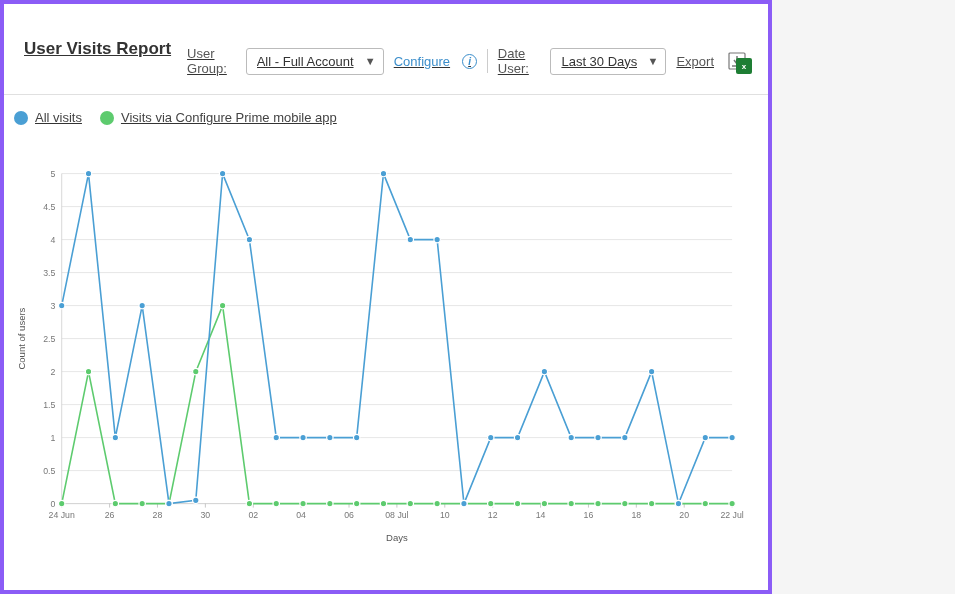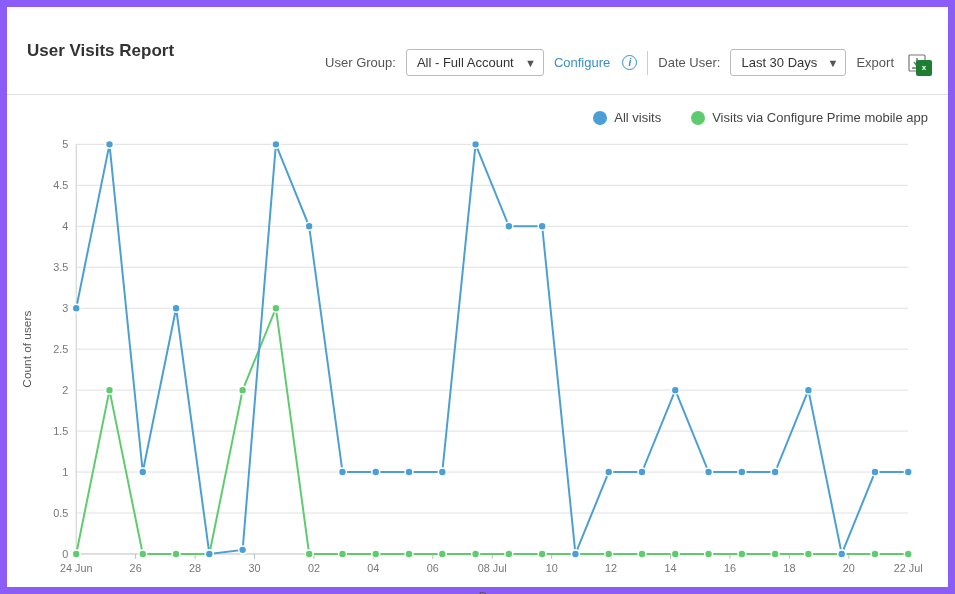--- a/index.html
+++ b/index.html
@@ -3,26 +3,27 @@
   <meta charset="utf-8">
   <style>
     * { box-sizing: border-box; margin: 0; padding: 0; }
     body {
       font-family: Arial, sans-serif;
       background: #f5f5f5;
       font-size: 13px;
       color: #333;
     }
     .page {
-      width: 955px;
+      width: 772px;
       height: 594px;
       background: #fff;
-      border: 7px solid #8b5cf6;
+      border: 4px solid #8b5cf6;
       display: flex;
       flex-direction: column;
+      text-decoration: underline;
     }
     .header {
       display: flex;
       align-items: center;
       padding: 18px 20px;
       background: #fff;
       border-bottom: 1px solid #e0e0e0;
       gap: 16px;
     }
     .header-title {
@@ -128,22 +129,22 @@
     }
     .chart-area {
       flex: 1;
       padding: 10px 20px 10px 10px;
       display: flex;
       flex-direction: column;
       position: relative;
     }
     .legend {
       display: flex;
-      justify-content: flex-end;
-      gap: 30px;
+      justify-content: flex-start;
+      gap: 18px;
       margin-bottom: 8px;
       margin-top: 5px;
     }
     .legend-item {
       display: flex;
       align-items: center;
       gap: 7px;
       font-size: 13px;
       color: #444;
     }

